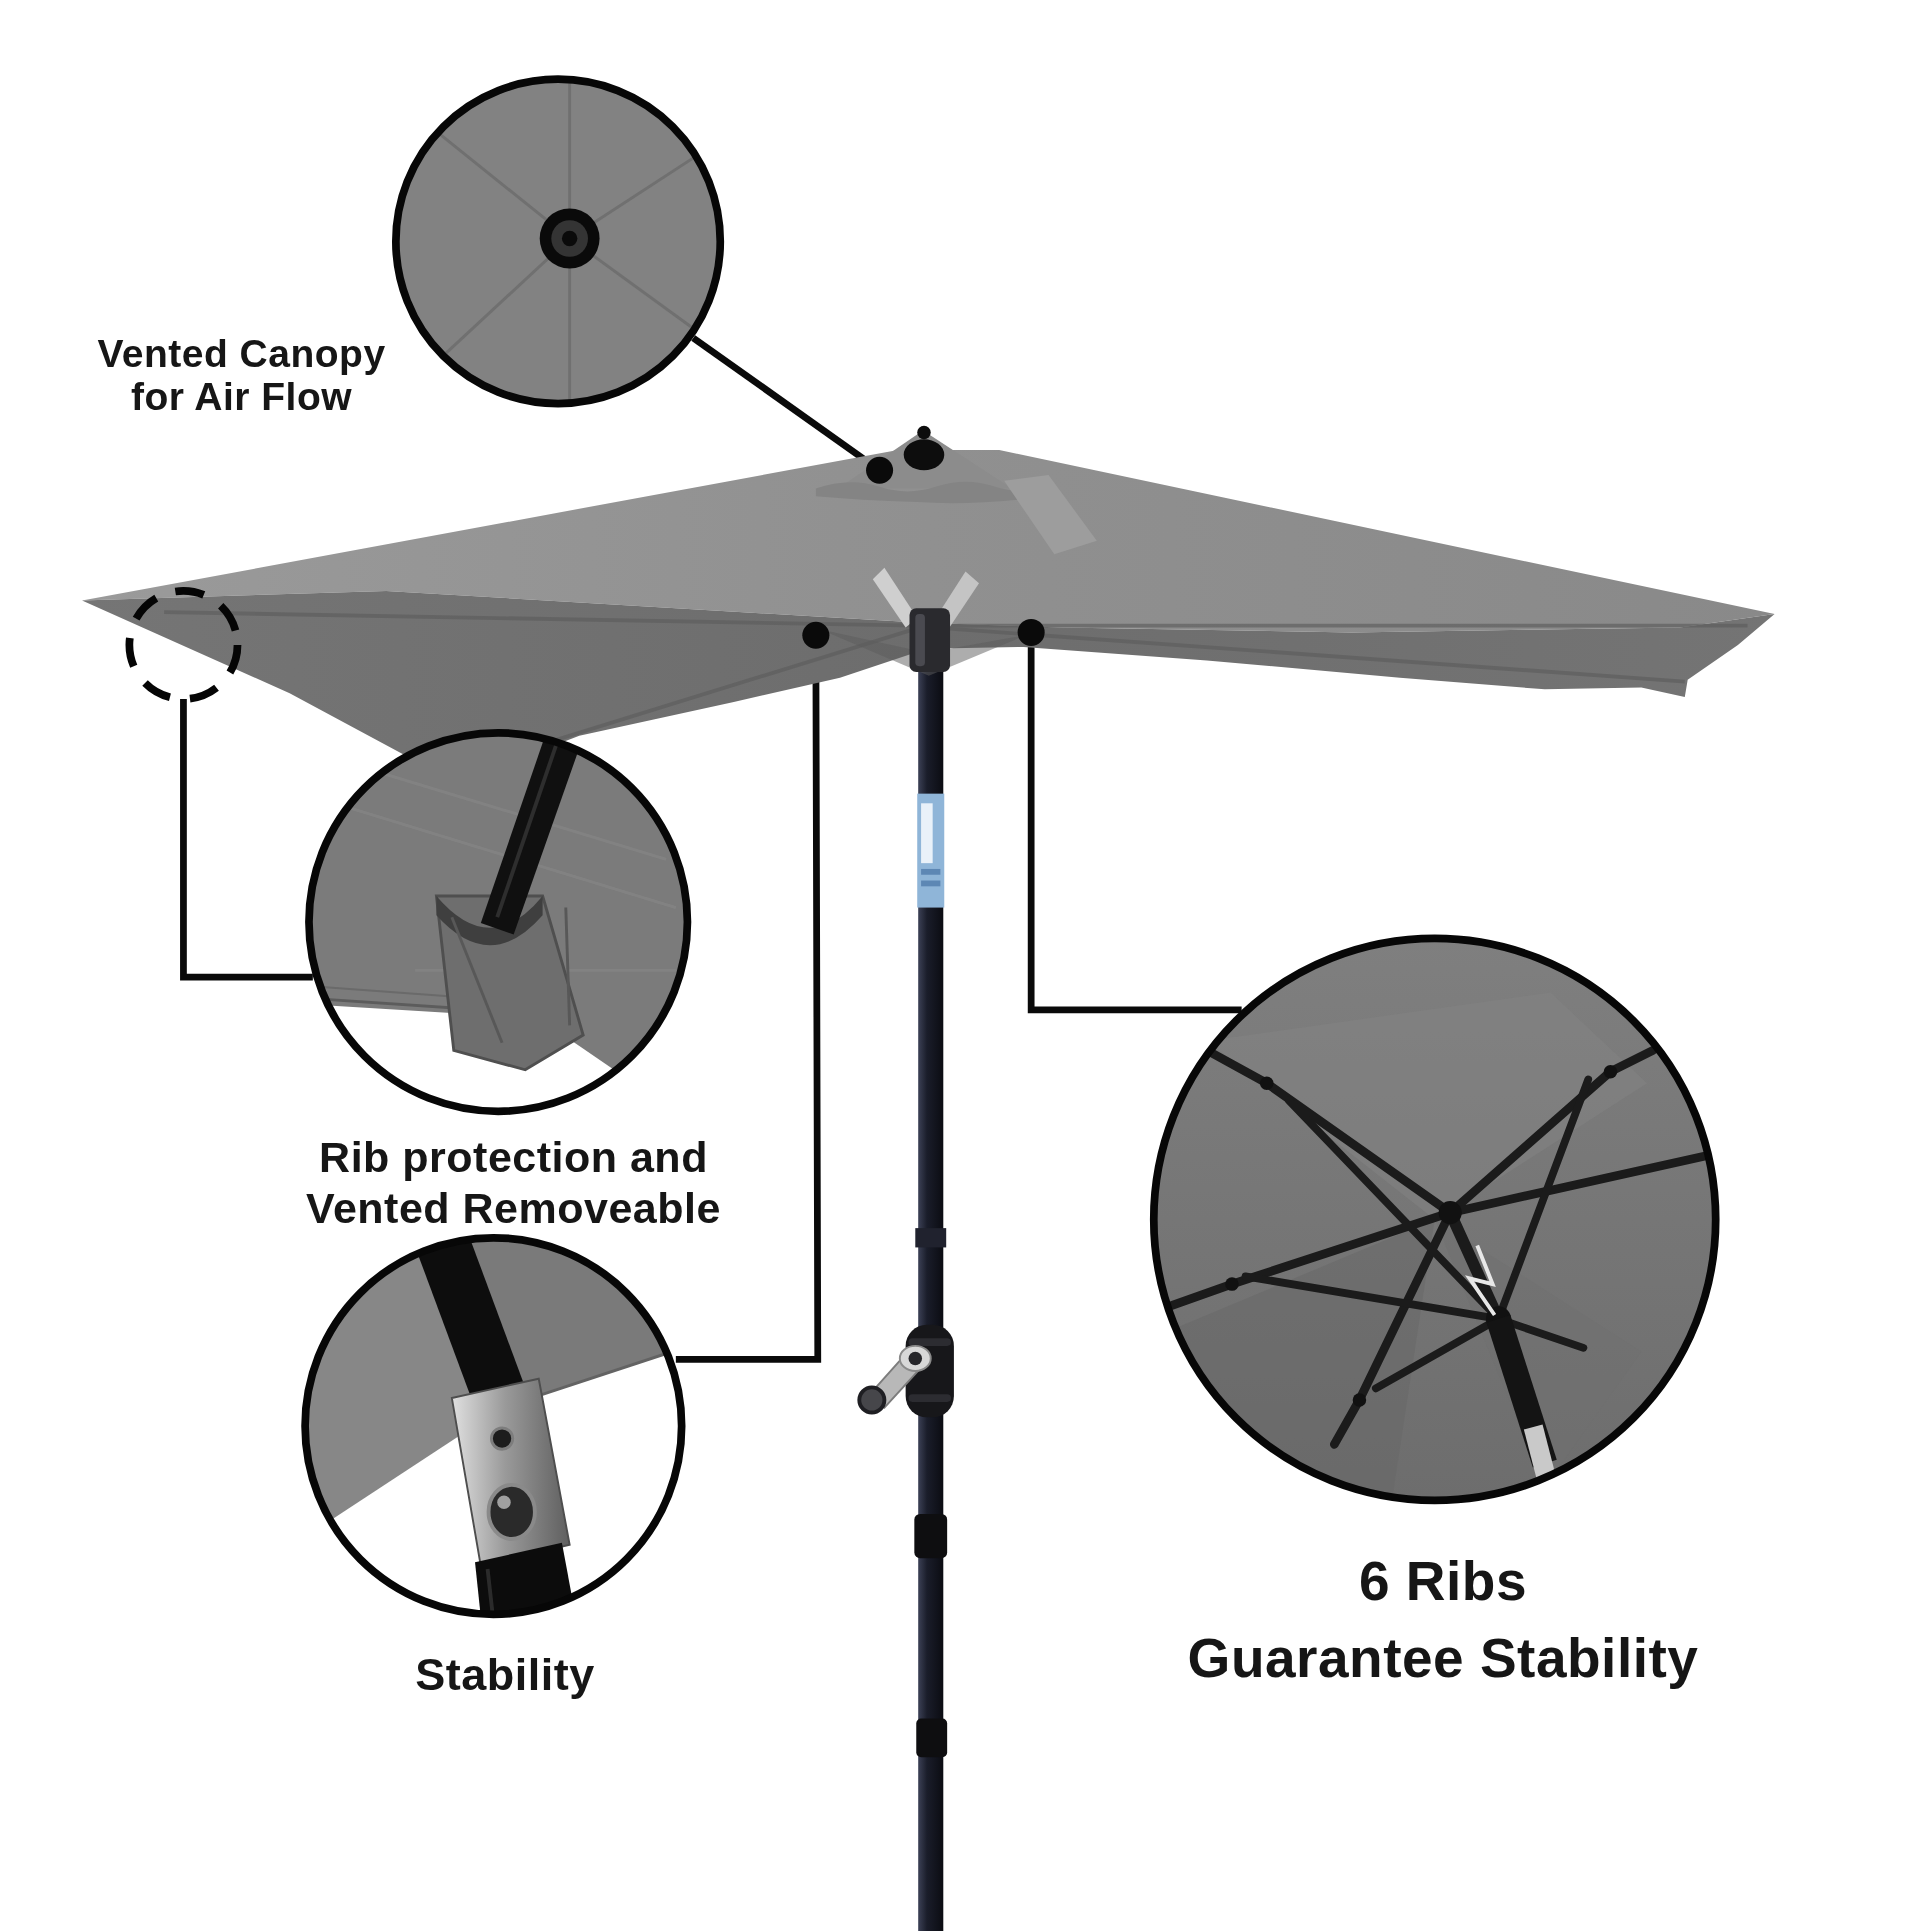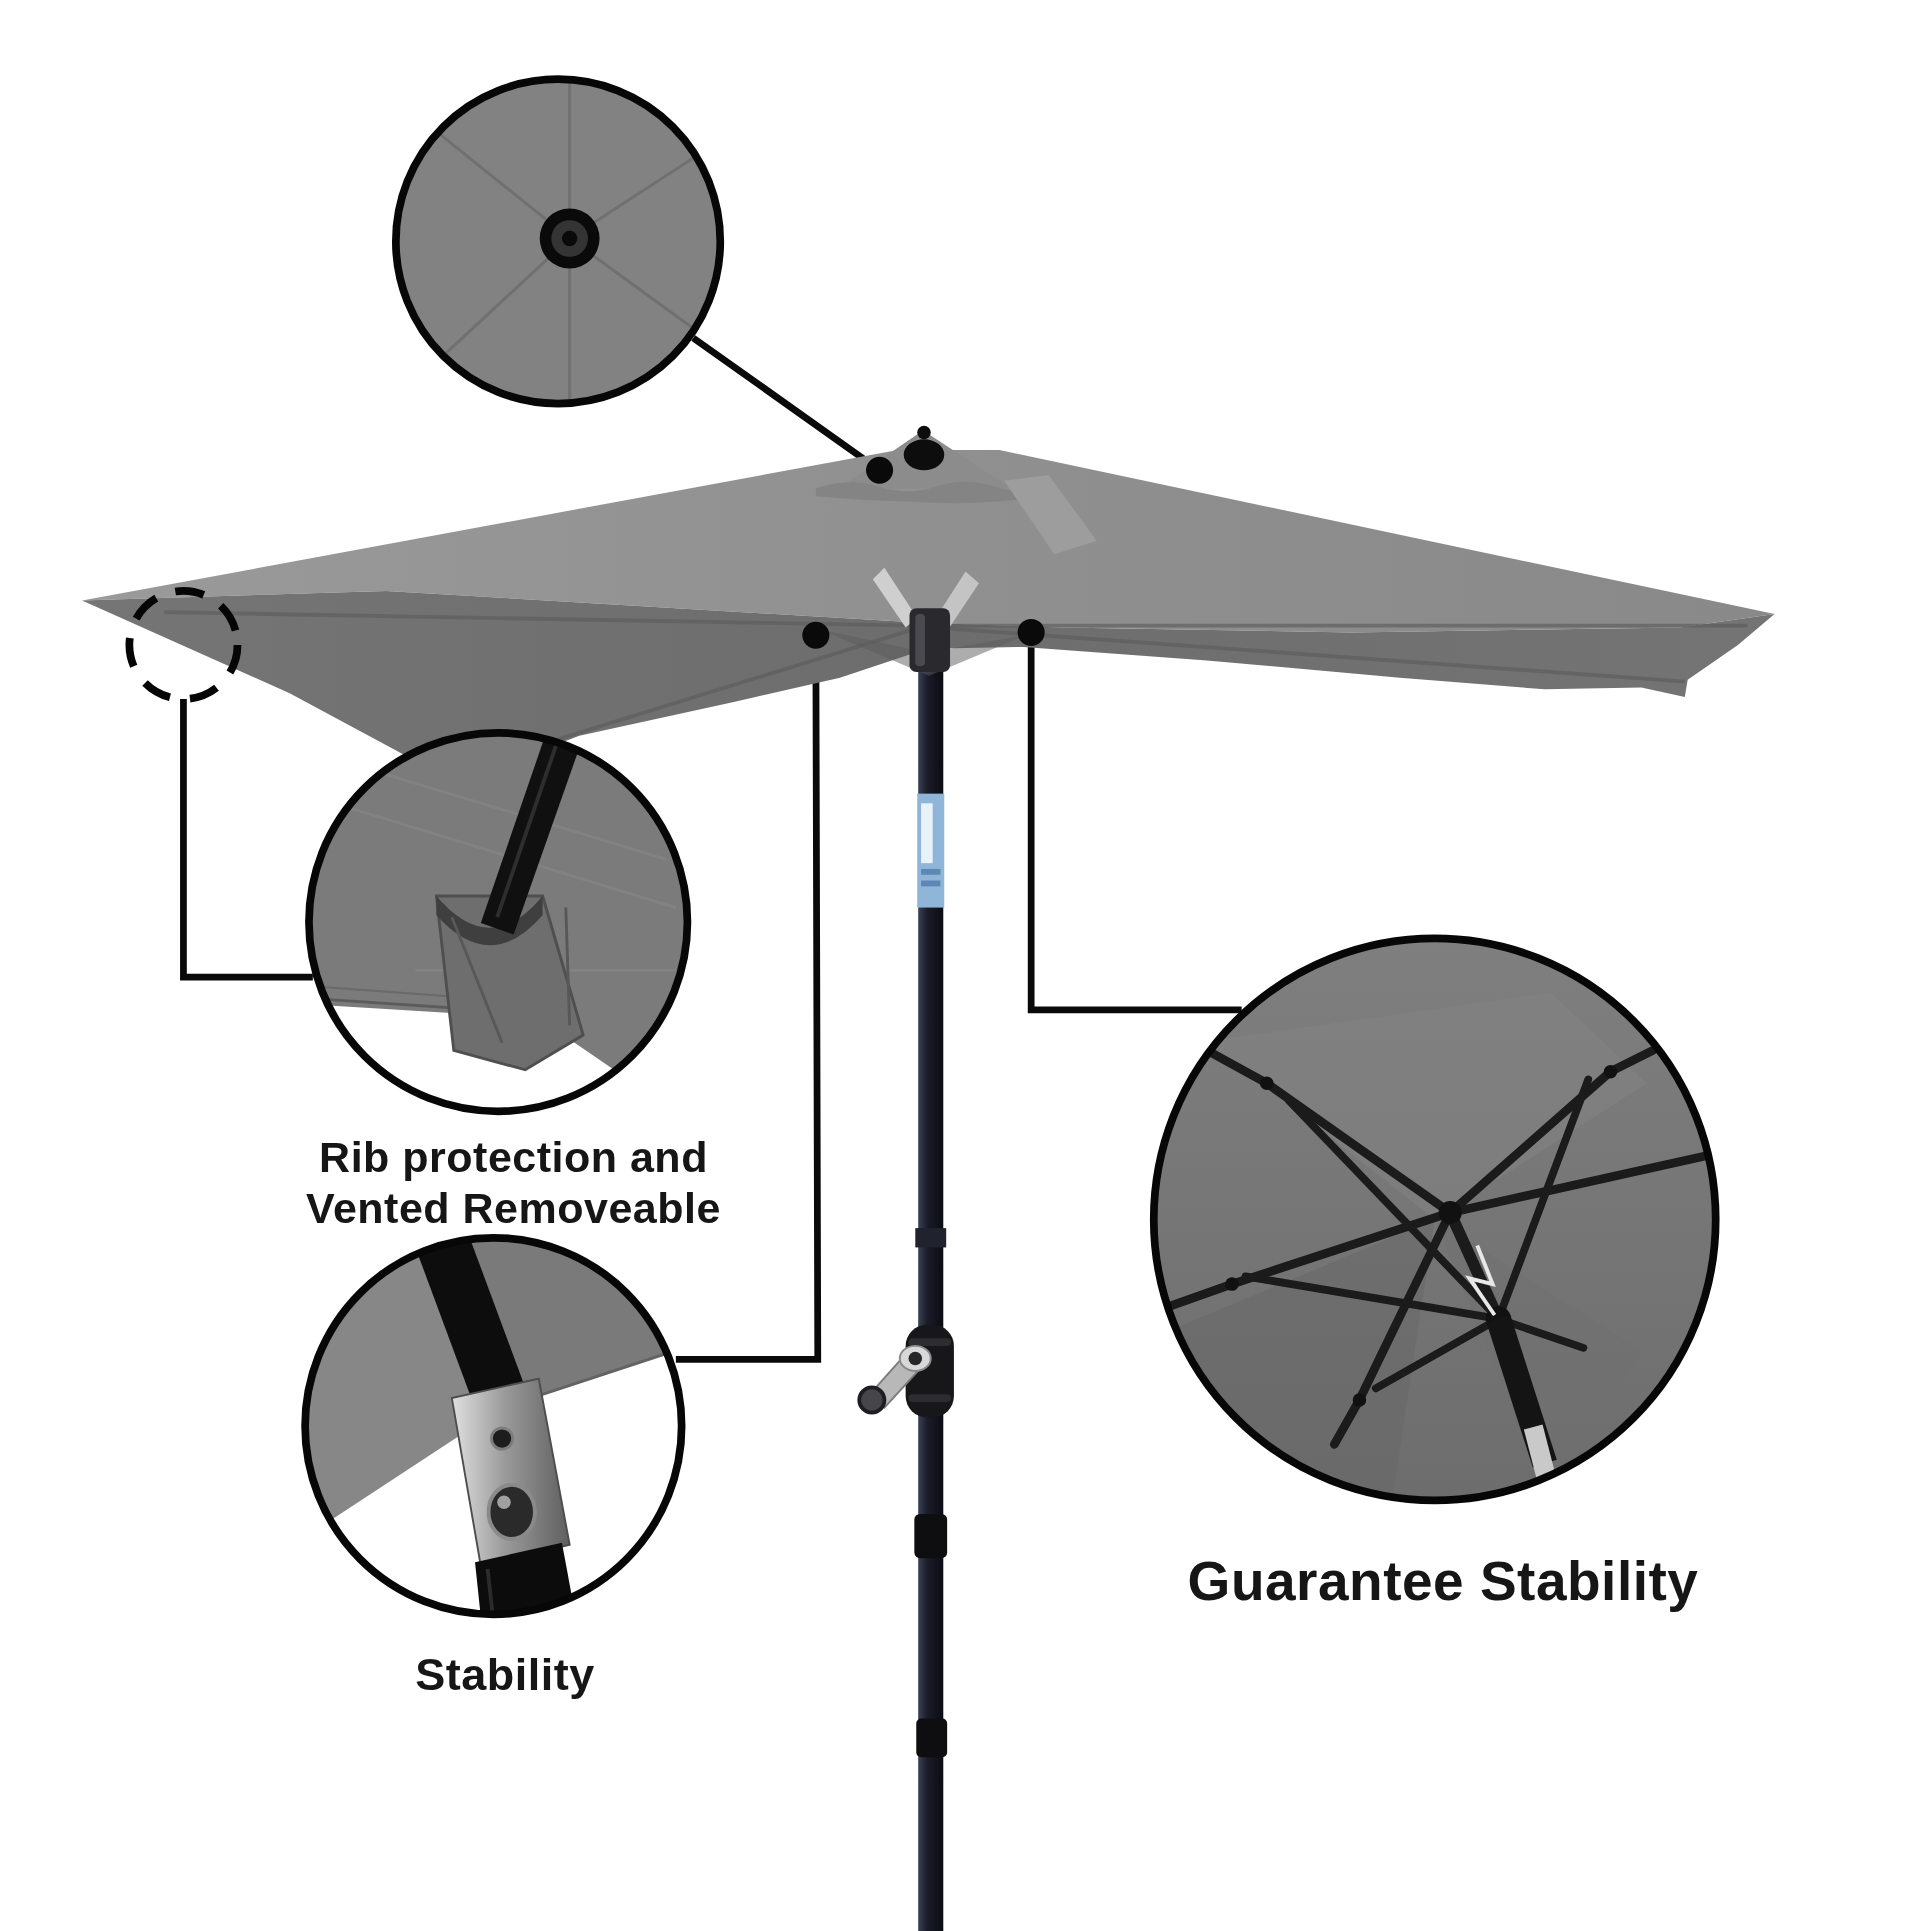--- a/index.html
+++ b/index.html
@@ -228,28 +228,33 @@
     </g>
 
     <g fill="#0a0a0a">
       <circle cx="911" cy="487" r="14"></circle>
       <circle cx="845" cy="658" r="14"></circle>
       <circle cx="1068" cy="655" r="14"></circle>
     </g>
     <circle cx="190" cy="668" r="56" fill="none" stroke="#050505" stroke-width="8" stroke-dasharray="30 21"></circle>
   </svg>
 
+  <div class="feature-label fl-vent">
+    <div>Vented Canopy</div>
+    <div>for Air Flow</div>
+  </div>
 
   <div class="feature-label fl-rib">
     <div>Rib protection and</div>
     <div>Vented Removeable</div>
   </div>
 
   <div class="feature-label fl-junction">
     <div>Stability</div>
   </div>
 
   <div class="feature-label fl-ribs6">
+    <div>6 Ribs</div>
     <div>Guarantee Stability</div>
   </div>
 
 </div>
 
 
 </body></html>

